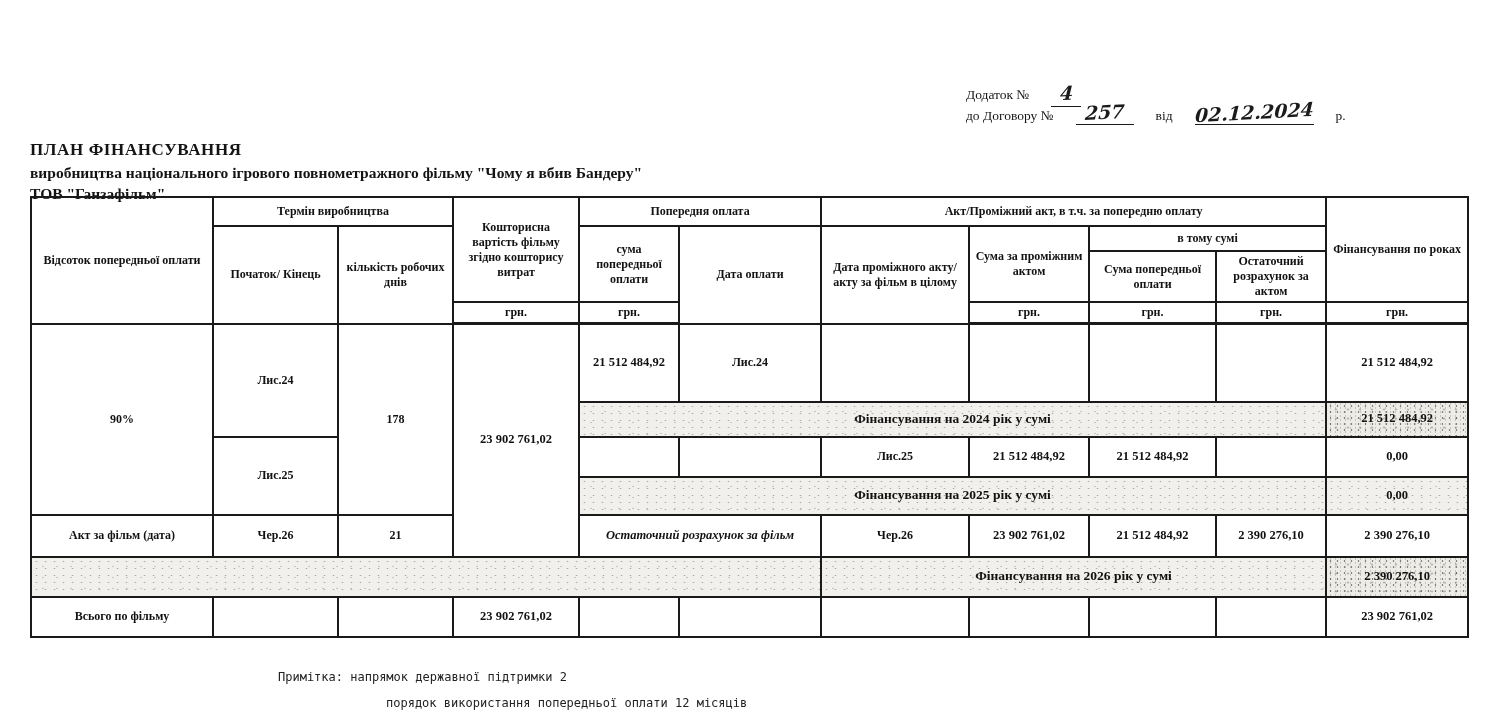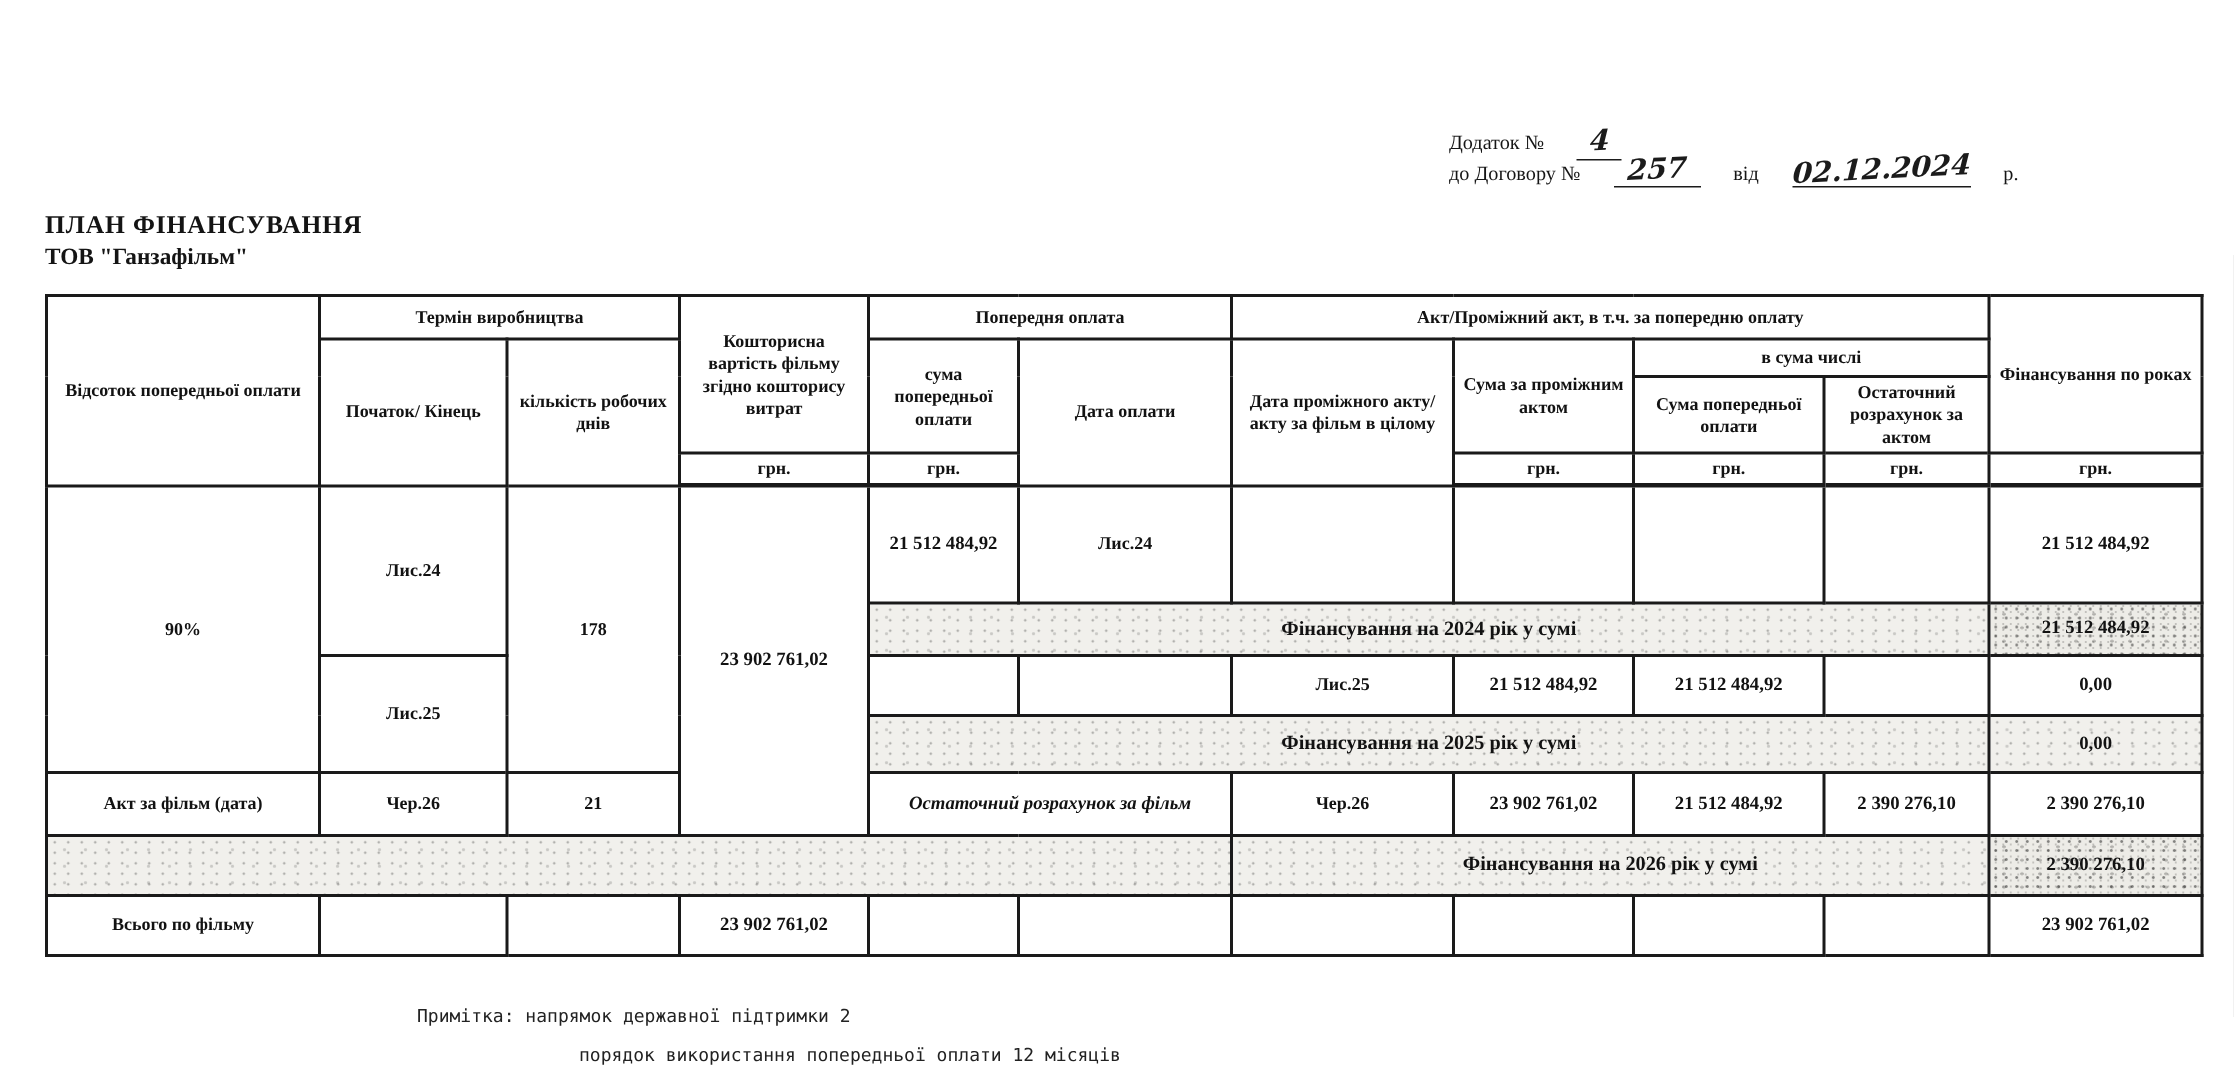--- a/index.html
+++ b/index.html
@@ -89,20 +89,21 @@
       <span>до  Договору №</span>
       <span class="uline w-257"><span class="hand">257</span></span>
       <span>від</span>
       <span class="uline w-date"><span class="hand">02.12.2024</span></span>
       <span>р.</span>
     </div>
   </div>
 
   <div class="title-block">
     <div class="title-main">ПЛАН ФІНАНСУВАННЯ</div>
+    <div class="title-sub">виробництва національного ігрового повнометражного фільму "Чому я вбив Бандеру"</div>
     <div class="title-co">ТОВ "Ганзафільм"</div>
   </div>
 
   <table class="fin">
     <colgroup>
       <col style="width:182px">
         <col style="width:125px">
         <col style="width:115px">
         <col style="width:126px">
       <col style="width:100px">
@@ -124,21 +125,21 @@
       <td rowspan="3">Фінансування по роках</td>
     </tr>
 
     <tr style="height:25px">
       <td rowspan="3">Початок/ Кінець</td>
       <td rowspan="3">кількість робочих днів</td>
       <td rowspan="2">сума попередньої оплати</td>
       <td rowspan="3">Дата оплати</td>
       <td rowspan="3">Дата проміжного акту/акту за фільм в цілому</td>
       <td rowspan="2">Сума за проміжним актом</td>
-      <td colspan="2">в сума числі</td>
+      <td colspan="2">в тому сумі</td>
     </tr>
 
     <tr style="height:45px">
       <td>Сума попередньої оплати</td>
       <td>Остаточний розрахунок за актом</td>
     </tr>
 
     <tr class="uah-row" style="height:20px">
       <td>грн.</td>
       <td>грн.</td>

